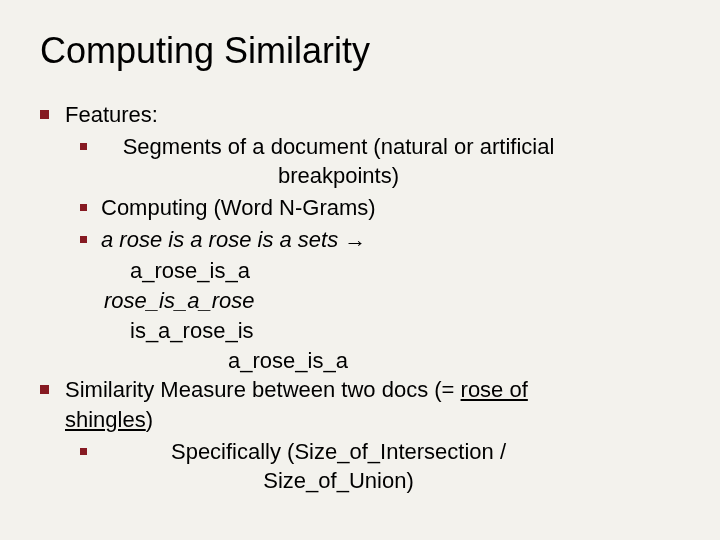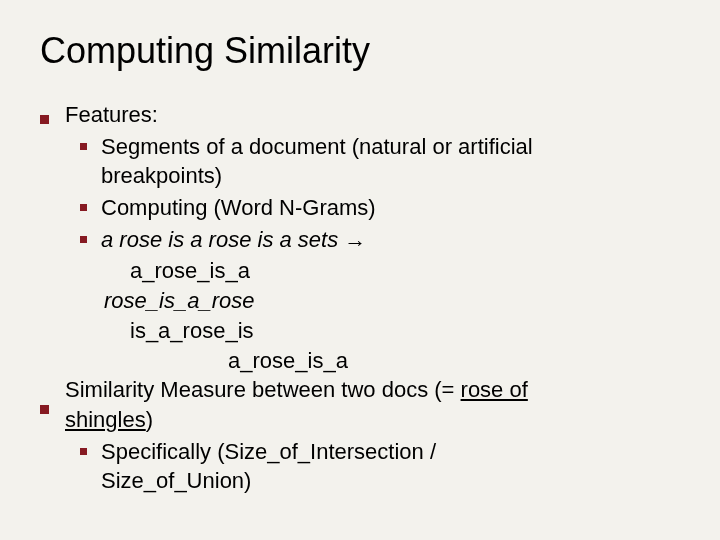--- a/index.html
+++ b/index.html
@@ -24,36 +24,37 @@
     font-weight: 400;
     margin: 0 0 28px 0;
     color: #000;
   }
   .content {
     font-size: 22px;
     line-height: 1.35;
   }
   .b1 {
     display: flex;
-    align-items: center;
+    align-items: flex-start;
     margin-bottom: 2px;
   }
   .b1 .sq {
     width: 9px;
     height: 9px;
     background: #861a22;
     margin-top: 10px;
     margin-right: 16px;
     flex-shrink: 0;
   }
   .b2 {
     display: flex;
     align-items: flex-start;
     margin-left: 40px;
     margin-bottom: 2px;
+    text-align: center;
   }
   .b2 .sq {
     width: 7px;
     height: 7px;
     background: #861a22;
     margin-top: 11px;
     margin-right: 14px;
     flex-shrink: 0;
   }
   .plain {

